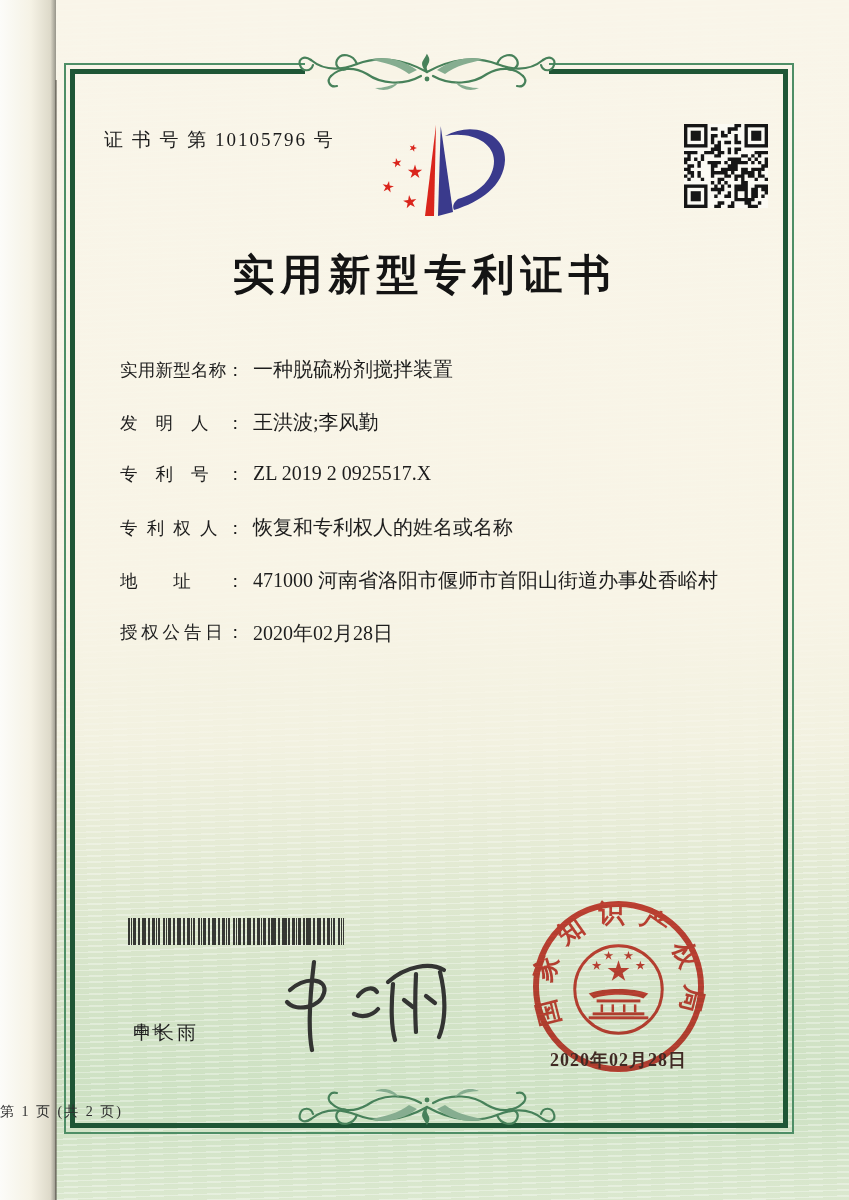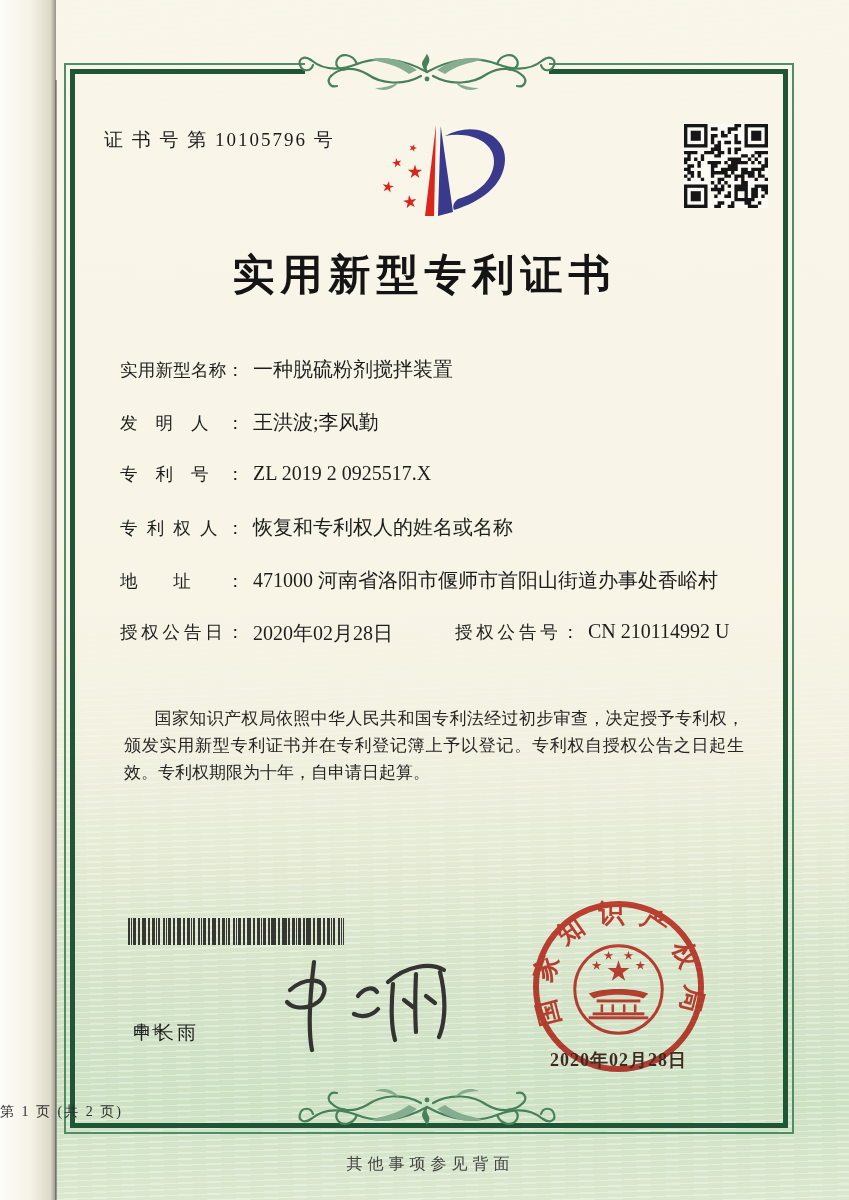--- a/index.html
+++ b/index.html
@@ -141,29 +141,24 @@
     </div>
     <div class="row">
       <span class="lbl"><span>地址</span><span>：</span></span>
       <span class="val">471000 河南省洛阳市偃师市首阳山街道办事处香峪村</span>
     </div>
     <div class="row">
       <span class="pair first">
         <span class="lbl"><span>授权公告日</span><span>：</span></span>
         <span class="val">2020年02月28日</span>
       </span>
-      <span class="pair">
-        <span class="lbl"><span>授权公告号</span><span>：</span></span>
-        <span class="val">CN 210114992 U</span>
-      </span>
     </div>
   </div>
 
   <div class="paras">
-    <p>国家知识产权局依照中华人民共和国专利法经过初步审查，决定授予专利权，颁发实用新型专利证书并在专利登记簿上予以登记。专利权自授权公告之日起生效。专利权期限为十年，自申请日起算。</p>
   </div>
 
   <div class="barcode"></div>
   <div class="director-title">局长</div>
   <div class="director-name">申长雨</div>
 
   <svg class="signature" width="190" height="110" viewBox="0 0 190 110">
     <g fill="none" stroke="#262626" stroke-width="4.2" stroke-linecap="round" opacity="0.92">
       <path d="M48,12 C44,45 42,80 46,100"></path>
       <path d="M24,40 C40,26 62,28 58,43 C54,58 30,62 21,52"></path>
@@ -202,14 +197,13 @@
         <rect x="4.5" y="1" width="2.5" height="8"></rect>
         <rect x="15.5" y="1" width="2.5" height="8"></rect>
         <rect x="-26" y="9" width="52" height="3"></rect>
         <rect x="-30" y="13" width="60" height="3"></rect>
       </g>
     </g>
   </svg>
   <div class="seal-date">2020年02月28日</div>
 
   <div class="page-footer">第 1 页 (共 2 页)</div>
-  <div class="back-note">其他事项参见背面</div>
 </div>
 
 </body></html>

